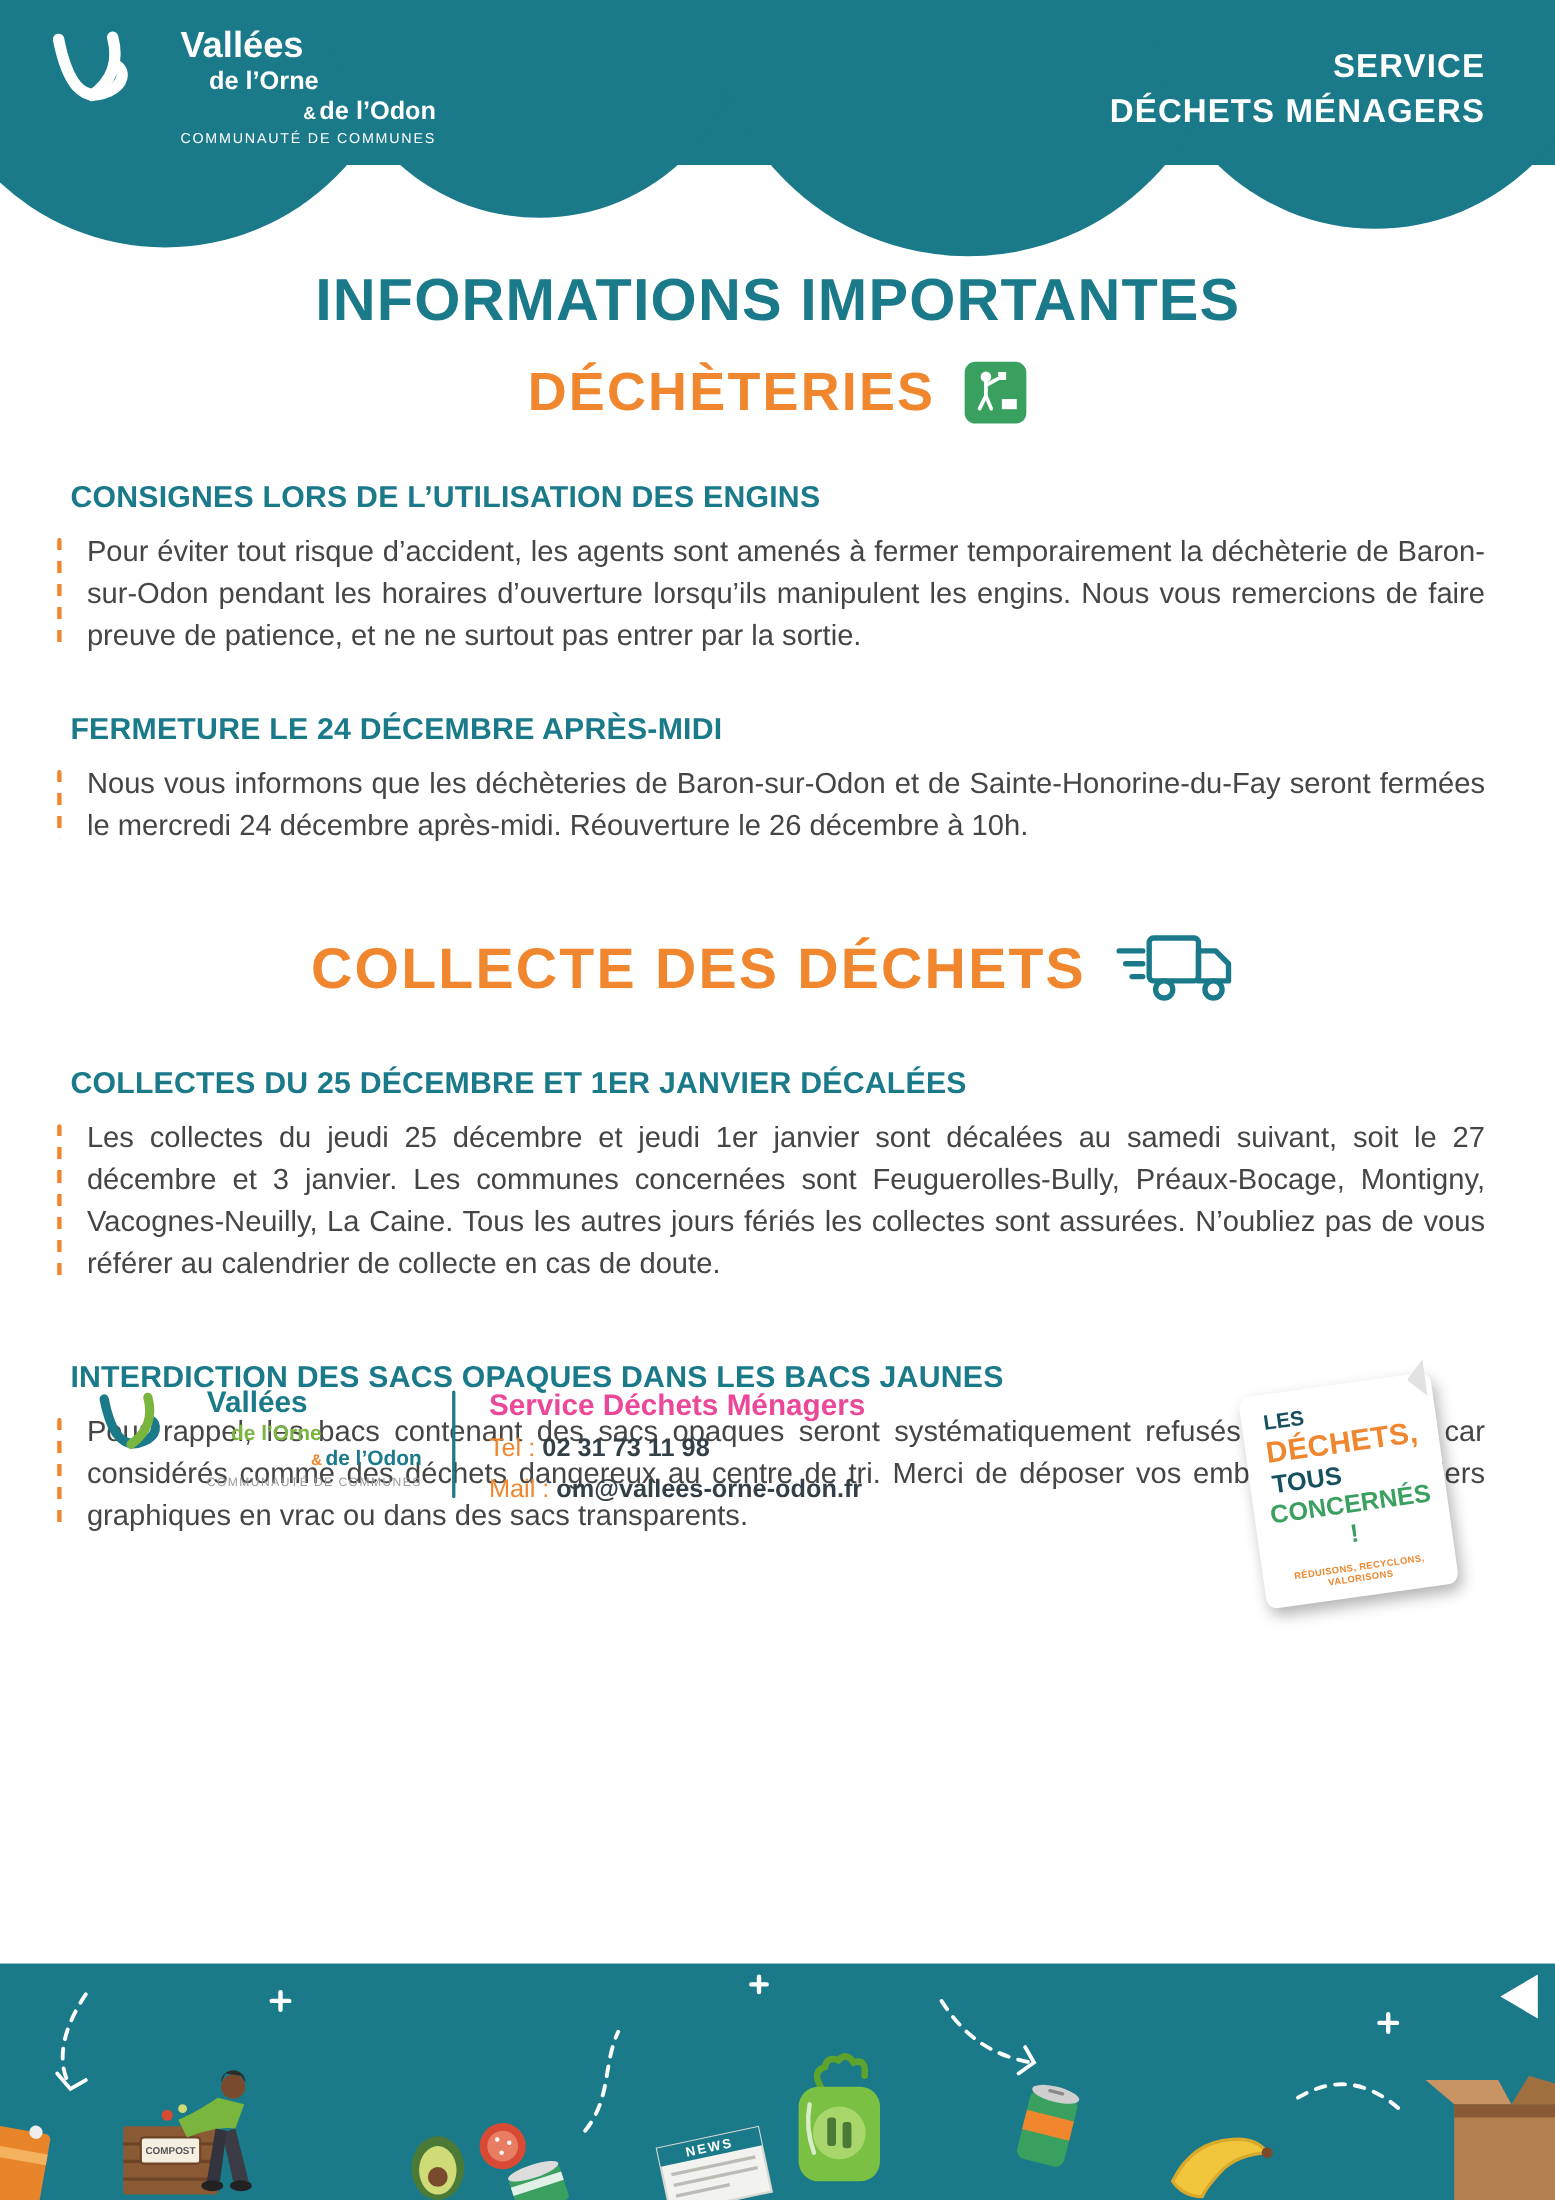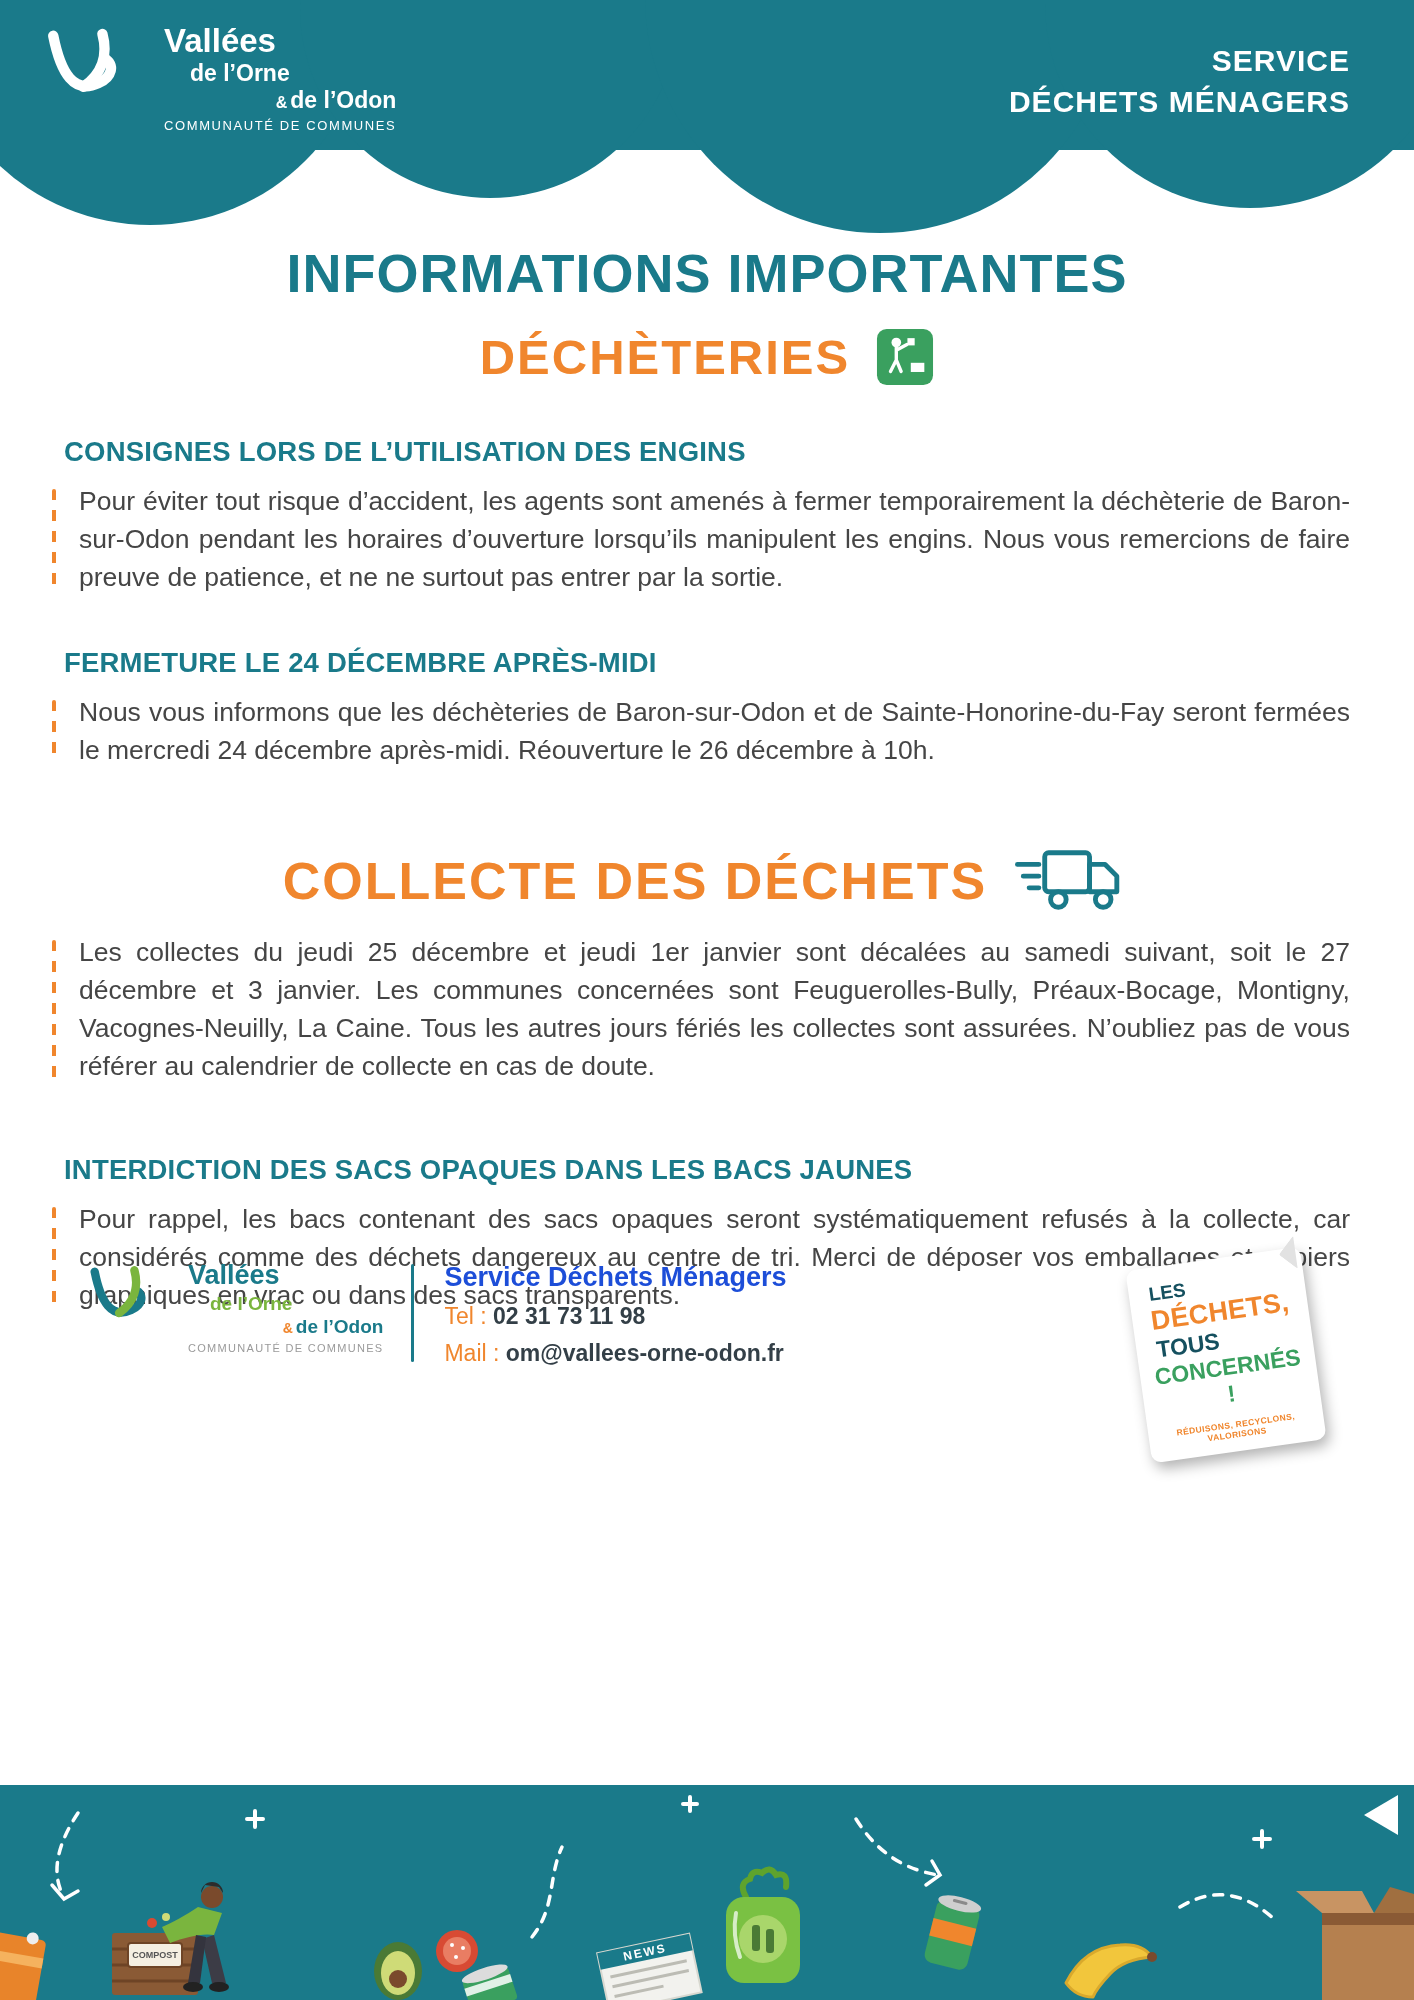--- a/index.html
+++ b/index.html
@@ -50,21 +50,21 @@
   .footer { position: absolute; top: 1262px; left: 84px; display: flex; align-items: flex-start; z-index: 2; }
   .footer .logo svg { width: 84px; height: 70px; }
   .logo-color .logo-name1 { color: #1a7a8a; font-size: 27px; }
   .logo-color .logo-name2 { color: #7ab53e; font-size: 19px; margin-left: 22px; }
   .logo-color .logo-name3 { color: #1a7a8a; font-size: 19px; margin-left: 30px; }
   .logo-color .amp { color: #f0862d; font-size: 14px; }
   .logo-color .logo-sub { color: #9a9a9a; font-size: 11px; letter-spacing: 1.3px; }
 
   .divider { width: 3px; height: 98px; background: #1a7a8a; border-radius: 2px; margin: 2px 30px 0 28px; }
   .contact { padding-top: 0; }
-  .contact-title { color: #1d4ed8; font-size: 27px; font-weight: bold; }
+  .contact-title { color: #ec4899; font-size: 27px; font-weight: bold; }
   .contact-line { font-size: 23px; margin-top: 10px; color: #3c3c3c; }
   .contact-label { color: #f0862d; }
   .contact-value { font-weight: bold; color: #333f47; }
 
   
   .sticker { position: absolute; top: 1258px; right: 100px; width: 176px; background: #ffffff; z-index: 2;
              transform: rotate(-8deg); border-radius: 10px; padding: 16px 10px 12px; text-align: center;
              box-shadow: 3px 7px 14px rgba(0,0,0,0.30); }
   .sticker::after { content: ""; position: absolute; top: -7px; right: -7px; width: 0; height: 0;
                     border-left: 24px solid transparent; border-bottom: 24px solid #e2e2e2;
@@ -137,20 +137,21 @@
         <g fill="none" stroke="#1a7a8a" stroke-width="5" stroke-linecap="round" stroke-linejoin="round">
           <path d="M4 22 H26 M10 34 H26 M16 46 H26"></path>
           <rect x="32" y="10" width="46" height="40" rx="4"></rect>
           <path d="M78 22 h16 l12 12 v16 h-28 z"></path>
           <circle cx="46" cy="58" r="8" fill="#ffffff"></circle>
           <circle cx="92" cy="58" r="8" fill="#ffffff"></circle>
         </g>
       </svg>
     </div>
 
+    <h3 class="item-heading">COLLECTES DU 25 DÉCEMBRE ET 1ER JANVIER DÉCALÉES</h3>
     <p class="para">Les collectes du jeudi 25 décembre et jeudi 1er janvier sont décalées au samedi suivant, soit le 27 décembre et 3 janvier. Les communes concernées sont Feuguerolles-Bully, Préaux-Bocage, Montigny, Vacognes-Neuilly, La Caine. Tous les autres jours fériés les collectes sont assurées. N’oubliez pas de vous référer au calendrier de collecte en cas de doute.</p>
 
     <h3 class="item-heading mt-xl">INTERDICTION DES SACS OPAQUES DANS LES BACS JAUNES</h3>
     <p class="para">Pour rappel, les bacs contenant des sacs opaques seront systématiquement refusés à la collecte, car considérés comme des déchets dangereux au centre de tri. Merci de déposer vos emballages et papiers graphiques en vrac ou dans des sacs transparents.</p>
   </main>
 
   <footer class="footer">
     <div class="logo logo-color">
       <svg viewBox="0 0 110 90">
         <path d="M14 12 C 22 52, 36 74, 62 62 C 76 56, 80 42, 68 36" fill="none" stroke="#1a7a8a" stroke-width="11" stroke-linecap="round"></path>

